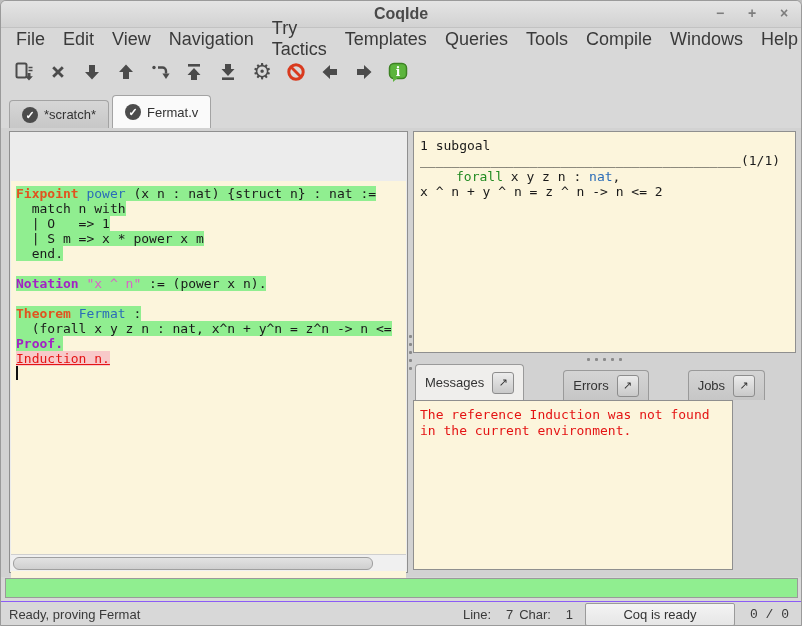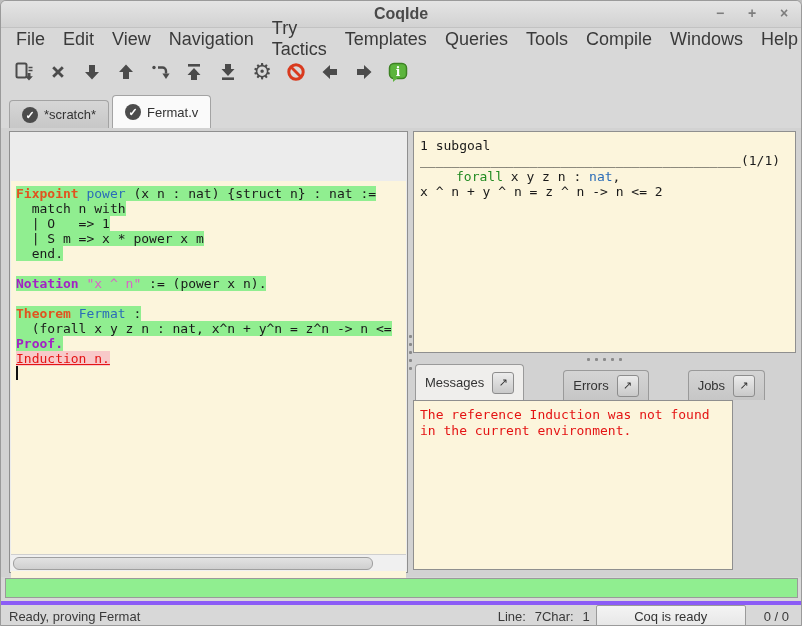--- a/index.html
+++ b/index.html
@@ -80,29 +80,29 @@
     background:linear-gradient(#ececec,#c9c9c9);font-size:11px;color:#333;
     display:flex;align-items:center;justify-content:center;}
   .msg-frame{left:412px;top:272px;width:320px;height:170px;}
   .msg-body{padding:6px 0 0 6px;font:13px/16px "DejaVu Sans Mono",monospace;overflow:hidden;}
   .msg-line{color:#e41414;white-space:pre;}
   
   .progress{position:absolute;left:4px;top:577px;width:793px;height:20px;
     border:1px solid #9a9a9a;background:#fff;box-sizing:border-box;}
   .progress-fill{height:100%;background:#90ee90;}
   .statusbar{position:absolute;left:0;top:600px;width:100%;height:26px;
-    border-top:4px solid #8b5cf6;display:flex;align-items:center;font-size:13px;color:#3a3a3a;
+    border-top:1px solid #8b5cf6;display:flex;align-items:center;font-size:13px;color:#3a3a3a;
     box-sizing:border-box;padding:0 12px 0 8px;}
   .status-left{flex:1 1 auto;}
-  .status-right{display:flex;align-items:center;}
+  .status-right{display:flex;align-items:center;gap:6px;}
   .coq-status-btn{width:148px;height:21px;border:1px solid #9a9a9a;border-radius:2px;
     background:linear-gradient(#f4f4f4,#e6e6e6);display:flex;align-items:center;
     justify-content:center;font-size:13px;color:#333;margin:0 6px;}
   .num{min-width:16px;text-align:right;}
-  .counter{margin-left:12px;}
+  .counter{margin-left:3px;font-family:Liberation Mono, monospace;}
 </style>
 </head>
 <body>
 
 <div class="window">
 
   <div class="titlebar">
     <div class="title-text">CoqIde</div>
     <div class="win-controls">
       <div class="win-btn">−</div>

